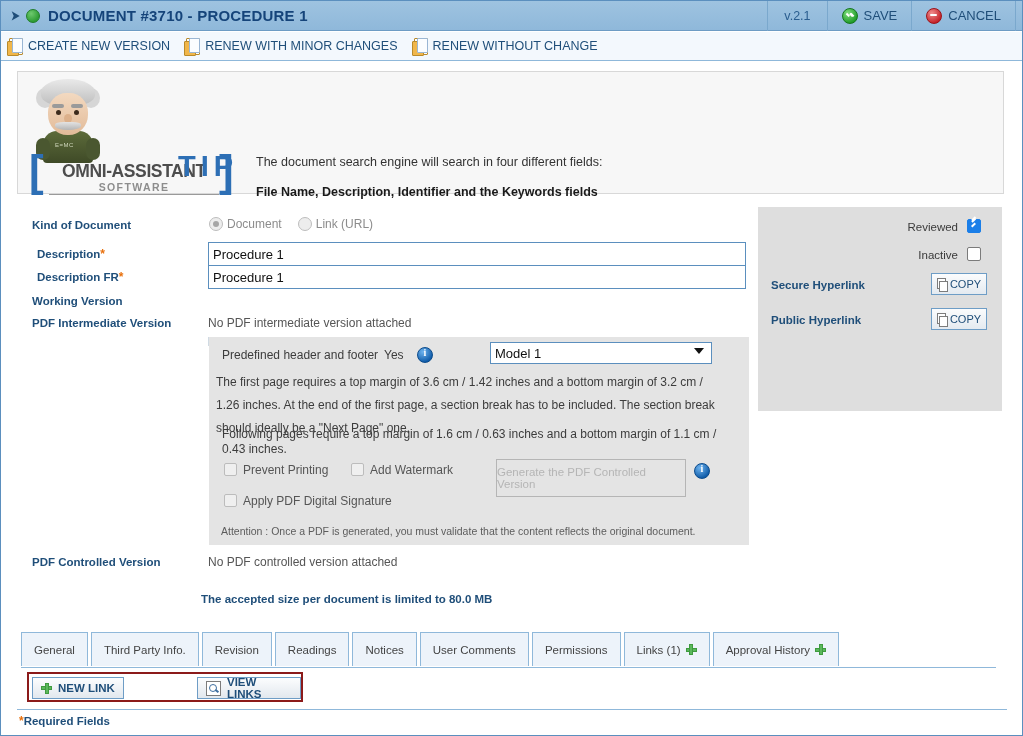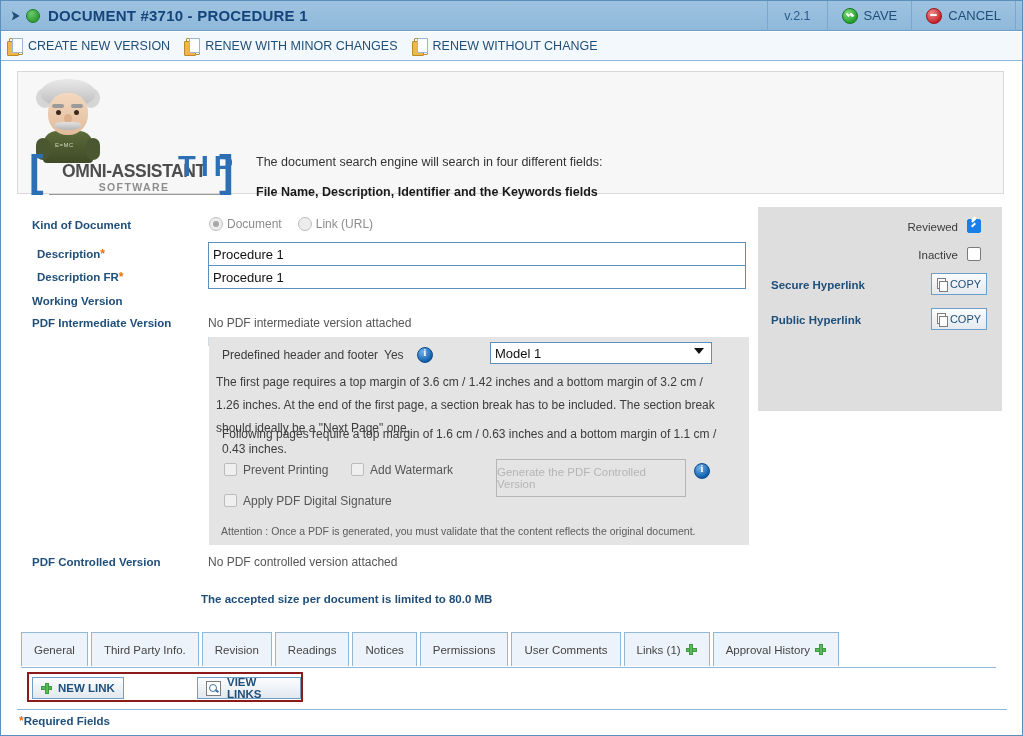--- a/index.html
+++ b/index.html
@@ -438,24 +438,24 @@
     <div class="tab">
         <span>Revision</span>
       </div>
     <div class="tab">
         <span>Readings</span>
       </div>
     <div class="tab">
         <span>Notices</span>
       </div>
     <div class="tab">
+        <span>User Comments</span>
+      </div>
+    <div class="tab">
         <span>Permissions</span>
-      </div>
-    <div class="tab">
-        <span>User Comments</span>
       </div>
     <div class="tab">
       <span>Links (1)</span>
       <span class="plus"></span>
     </div>
     <div class="tab">
       <span>Approval History</span>
       <span class="plus"></span>
     </div>
 

